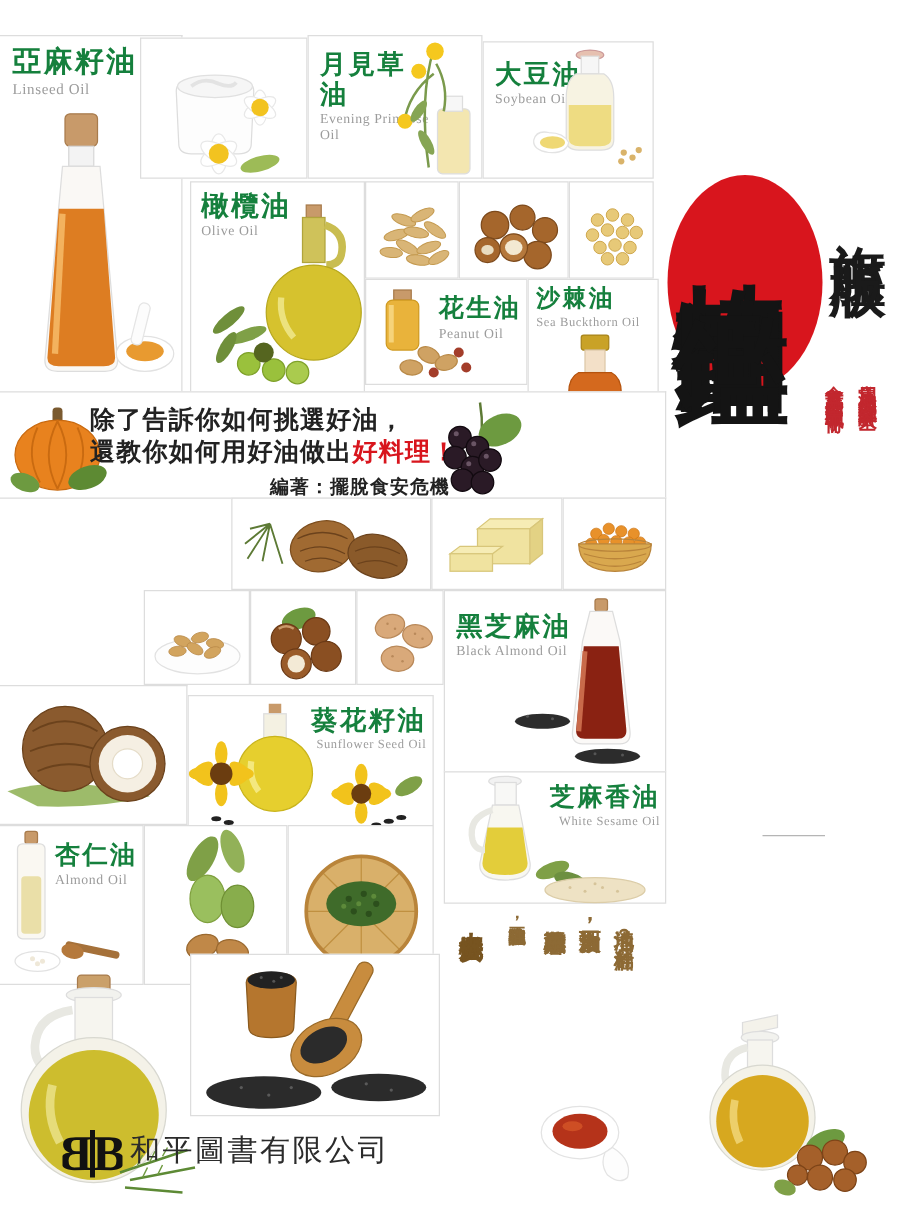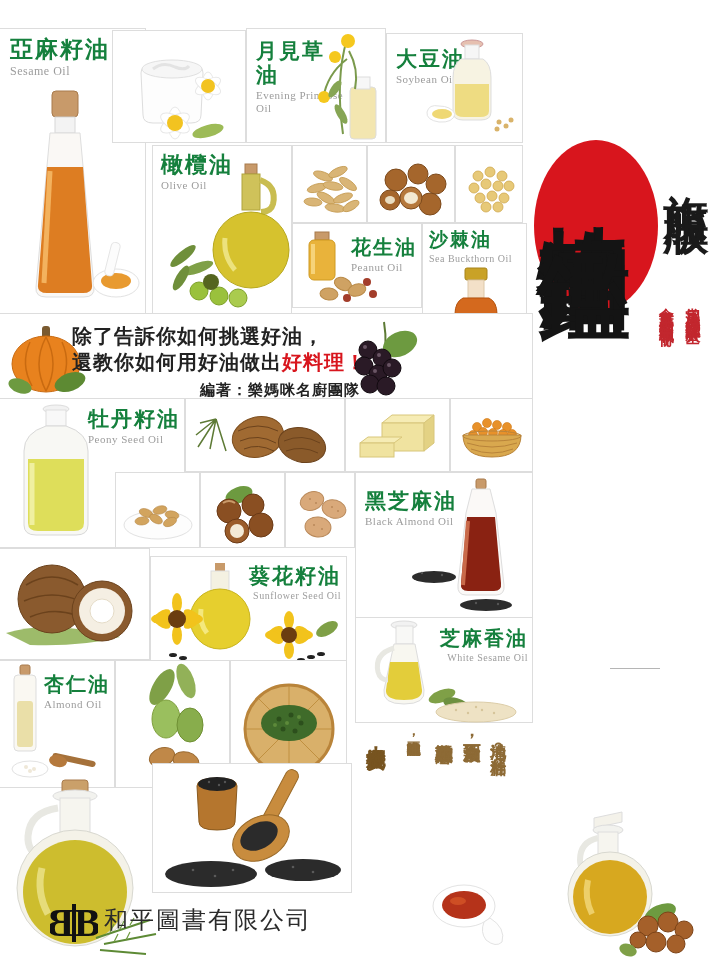--- a/index.html
+++ b/index.html
@@ -39,21 +39,21 @@
   <div class="edition">旗艦版</div>
   <div class="subtitles">
     <div>常用油品成分功效詳解大全，</div>
     <div>食安風暴下的食用油教戰手冊。</div>
   </div>
   <div class="title-rule"></div>
 
   <div class="cell" style="left:0;top:28px;width:146px;height:291px;border-left:none;">
     <div class="label" style="left:10px;top:8px;">
       <div class="zh" style="font-size:23px;">亞麻籽油</div>
-      <div class="en" style="font-size:12px;">Sesame Oil</div>
+      <div class="en" style="font-size:12px;">Linseed Oil</div>
     </div>
     <svg width="146" height="230" style="left:0;top:58px;">
       <rect x="52" y="4" width="26" height="26" rx="4" fill="#c89a6a" stroke="#a87b4c"></rect>
       <rect x="55" y="30" width="20" height="16" fill="#f3f3f3" stroke="#d8d8d8"></rect>
       <path d="M50,46 L36,200 Q35,210 46,210 L84,210 Q95,210 94,200 L80,46 Z" fill="#faf8f5" stroke="#ddd"></path>
       <path d="M47,80 L38,198 Q37,206 47,206 L83,206 Q93,206 92,198 L83,80 Z" fill="#dd7d22"></path>
       <path d="M50,84 L44,196" stroke="#f3b25e" stroke-width="5" fill="none"></path>
       <ellipse cx="116" cy="196" rx="23" ry="14" fill="#fff" stroke="#e2e2e2"></ellipse>
       <ellipse cx="116" cy="194" rx="15" ry="8" fill="#e89a30"></ellipse>
       <rect x="108" y="155" width="9" height="34" rx="4" fill="#fcfcfc" stroke="#e5e5e5" transform="rotate(14 112 172)"></rect>
@@ -244,21 +244,21 @@
     <svg width="84" height="80" style="left:4px;top:4px;">
       <rect x="38" y="8" width="8" height="14" rx="3" fill="#7a5a30"></rect>
       <ellipse cx="42" cy="46" rx="34" ry="28" fill="#e8821e" stroke="#c96a10"></ellipse>
       <path d="M42,19 Q28,46 42,73 M42,19 Q56,46 42,73 M26,24 Q16,46 28,68 M58,24 Q68,46 56,68" stroke="#c96a10" stroke-width="1.5" fill="none"></path>
       <ellipse cx="66" cy="64" rx="16" ry="9" fill="#5d8a33" transform="rotate(-20 66 64)"></ellipse>
       <ellipse cx="16" cy="68" rx="12" ry="7" fill="#6d9a40" transform="rotate(20 16 68)"></ellipse>
     </svg>
     <div class="label" style="left:72px;top:9px;">
       <div class="promo-line">除了告訴你如何挑選好油，</div>
       <div class="promo-line"><span>還教你如何用好油做出</span><span class="promo-red">好料理！</span></div>
-      <div class="promo-author" style="margin-top:6px;text-align:right;padding-right:6px;">編著：樂媽咪名廚團隊</div>
+      <div class="promo-author" style="margin-top:6px;text-align:right;padding-right:6px;">編著：擺脫食安危機</div>
     </div>
     <svg width="90" height="82" style="left:334px;top:2px;">
       <path d="M50,6 Q54,30 48,54" stroke="#5d7a35" stroke-width="2" fill="none"></path>
       <ellipse cx="66" cy="28" rx="18" ry="12" fill="#6d9a40" transform="rotate(-25 66 28)"></ellipse>
       <g fill="#2a1a26" stroke="#120a10">
         <circle cx="34" cy="34" r="9"></circle>
           <circle cx="48" cy="42" r="9"></circle>
           <circle cx="30" cy="50" r="9"></circle>
         <circle cx="44" cy="58" r="9"></circle>
           <circle cx="58" cy="52" r="9"></circle>
@@ -267,33 +267,20 @@
       </g>
       <g fill="#6a5565">
           <circle cx="31" cy="31" r="2"></circle>
           <circle cx="45" cy="39" r="2"></circle>
           <circle cx="41" cy="55" r="2"></circle>
           <circle cx="55" cy="49" r="2"></circle>
         </g>
     </svg>
   </div>
 
-  <div class="cell" style="left:0;top:398px;width:185px;height:150px;border-left:none;">
-    <div class="label" style="left:88px;top:8px;">
-      <div class="zh" style="font-size:21px;">牡丹籽油</div>
-      <div class="en">Peony Seed Oil</div>
-    </div>
-    <svg width="110" height="150" style="left:4px;top:0;">
-      <ellipse cx="52" cy="10" rx="13" ry="4" fill="#f2f2f2" stroke="#ddd"></ellipse>
-      <rect x="42" y="11" width="20" height="16" fill="#f8f8f8" stroke="#ddd"></rect>
-      <path d="M42,27 Q20,34 20,52 L20,126 Q20,136 32,136 L72,136 Q84,136 84,126 L84,52 Q84,34 62,27 Z" fill="#f8f8f4" stroke="#d8d8d8"></path>
-      <path d="M24,60 L24,124 Q24,132 34,132 L70,132 Q80,132 80,124 L80,60 Z" fill="#dede5a"></path>
-      <path d="M28,64 L28,126" stroke="#f0f0a0" stroke-width="5"></path>
-    </svg>
-  </div>
 
   <div class="cell" style="left:185px;top:398px;width:160px;height:74px;">
     <svg width="160" height="74" style="left:0;top:0;">
       <g stroke="#5d7a35" stroke-width="1.5">
         <path d="M30,20 L10,36 M30,20 L14,24 M30,20 L12,48 M30,20 L24,50 M30,20 L40,52"></path>
       </g>
       <ellipse cx="72" cy="38" rx="26" ry="20" fill="#a06a32" stroke="#7d4e1e" transform="rotate(-15 72 38)"></ellipse>
       <ellipse cx="116" cy="46" rx="24" ry="17" fill="#8a5a2a" stroke="#6b421c" transform="rotate(15 116 46)"></ellipse>
       <g stroke="#6b421c" stroke-width="1" fill="none">
         <path d="M52,32 Q72,22 92,32 M54,42 Q72,34 90,44 M58,50 Q72,44 88,52"></path>

